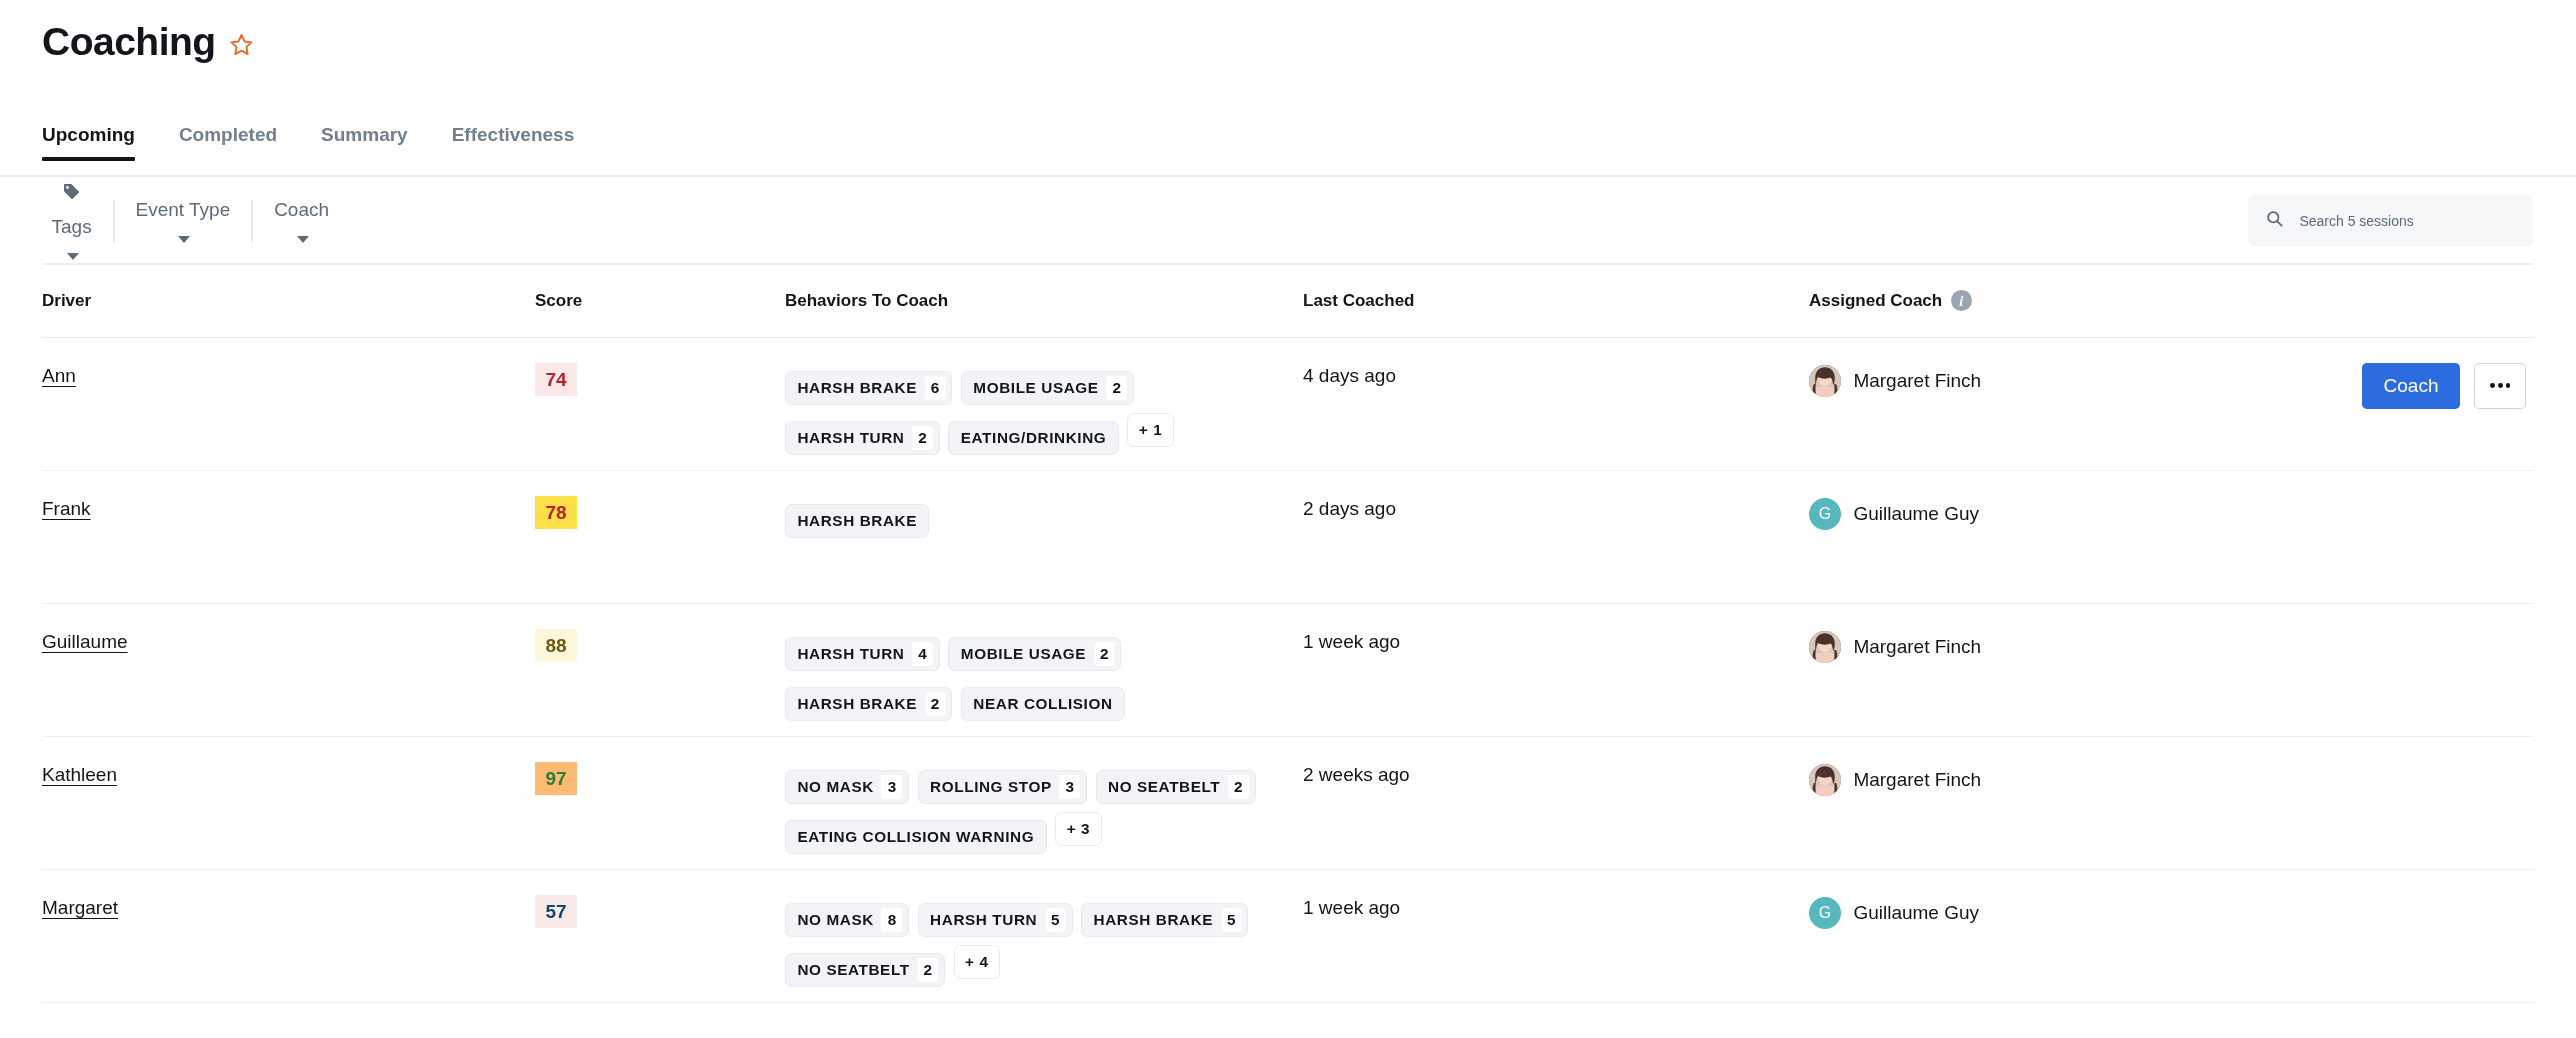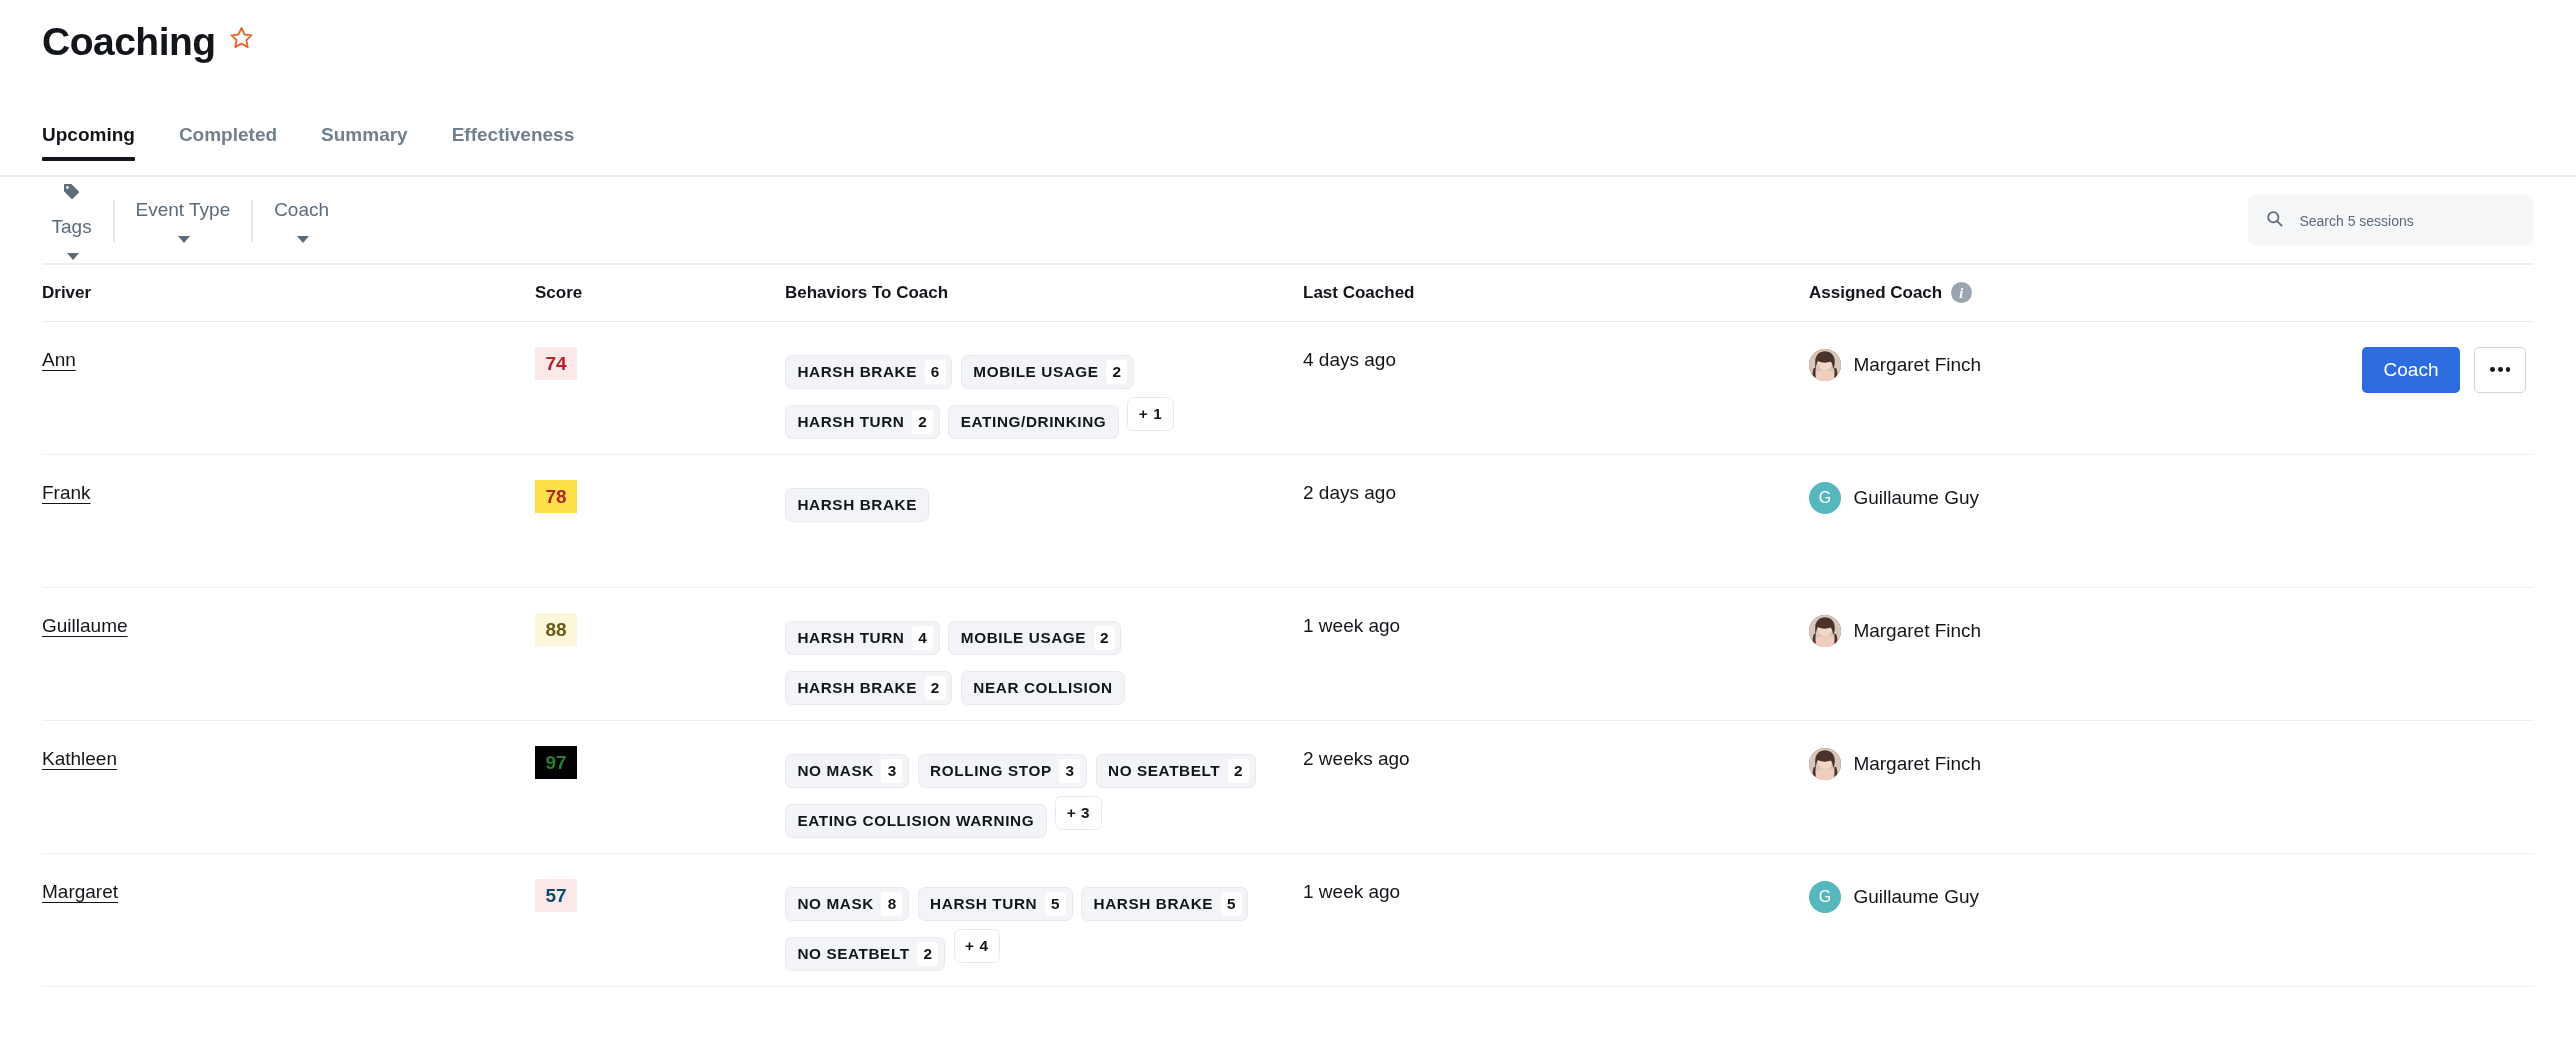--- a/index.html
+++ b/index.html
@@ -7,21 +7,21 @@
     margin: 0; padding: 0;
     width: 2576px; height: 1038px;
     background: #ffffff;
     font-family: "Liberation Sans", sans-serif;
     -webkit-font-smoothing: antialiased;
   }
   .page { position: relative; width: 2576px; height: 1038px; overflow: hidden; }
 
   
   .page-header {
-    display: flex; align-items: flex-start; gap: 13.4px;
+    display: flex; align-items: center; gap: 13.4px;
     padding: 21px 0 0 42px;
   }
   .page-title {
     font-size: 39px; font-weight: 700; color: #12161a;
     letter-spacing: -0.5px; line-height: 1.1; margin: 0;
   }
   .star-icon { display: inline-flex; align-items: center; margin-top: 3.8px; cursor: pointer; }
 
   
   .tabbar {
@@ -84,21 +84,21 @@
     border: none; outline: none; background: transparent;
     font-family: "Liberation Sans", sans-serif;
     font-size: 14px; color: #5c6b7a; width: 100%;
   }
   .search-input::placeholder { color: #5c6b7a; opacity: 1; }
 
   
   .table { padding: 0 42px; }
   .thead {
     display: flex; align-items: center;
-    height: 57px;
+    height: 73px;
     border-bottom: 1.9px solid #e8eaed;
   }
   .th {
     font-size: 17px; font-weight: 700; color: #12161a;
     display: flex; align-items: center; gap: 8.6px;
   }
   .col-driver    { width: 493px; flex: none; }
   .col-score     { width: 250px; flex: none; }
   .col-behaviors { width: 518px; flex: none; }
   .col-coached   { width: 506px; flex: none; }
@@ -378,21 +378,21 @@
   <path d="M7.2 20c-.6 5-.3 9.5.6 14H4.6C3.4 29 3.6 24 5 20.5zM26.8 20c.6 5 .3 9.5-.6 14h3.2c1.2-5 1-10-.4-13.5z" fill="#4a332a"></path>
 </svg>
               </span>
               <span class="coach-name">Margaret Finch</span>
             </div>
           </div>
           <div class="col-actions"></div>
         </div>
         <div class="trow">
           <div class="col-driver"><a class="driver-link">Kathleen</a></div>
-          <div class="col-score"><span class="score-badge" style="background: #000000; color: rgb(46, 125, 50);">97</span></div>
+          <div class="col-score"><span class="score-badge" style="background: #fdba74; color: rgb(46, 125, 50);">97</span></div>
           <div class="col-behaviors">
             <div class="chips">
               <span class="chip">
                 <span class="chip-label">NO MASK</span>
                 <span class="chip-count">3</span>
               </span>
               <span class="chip">
                 <span class="chip-label">ROLLING STOP</span>
                 <span class="chip-count">3</span>
               </span>

